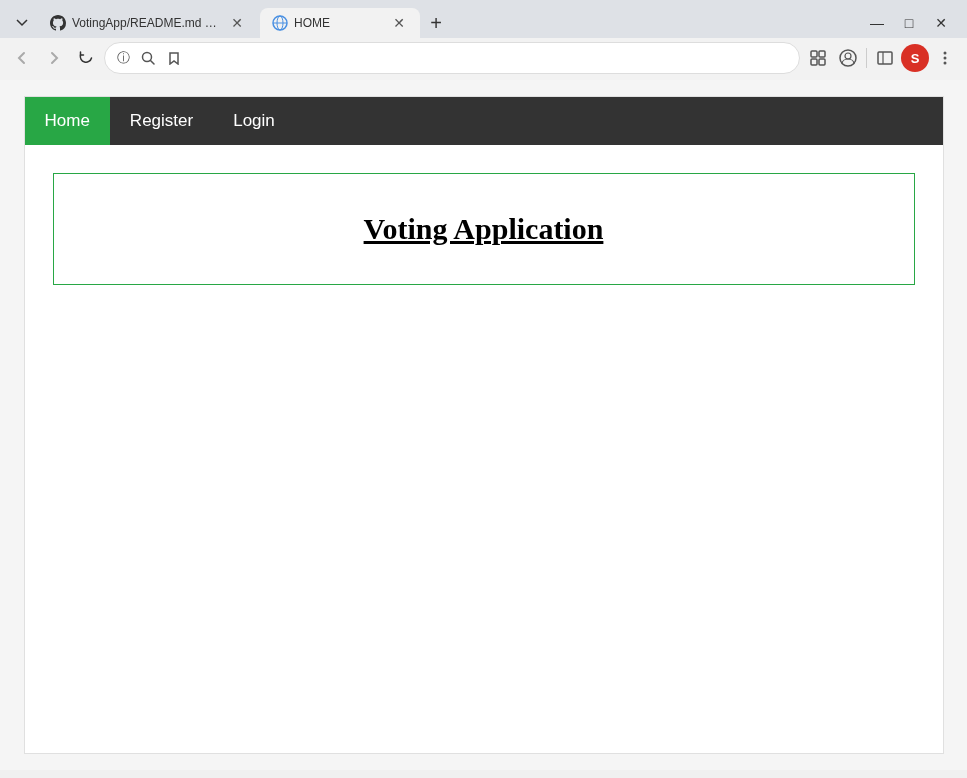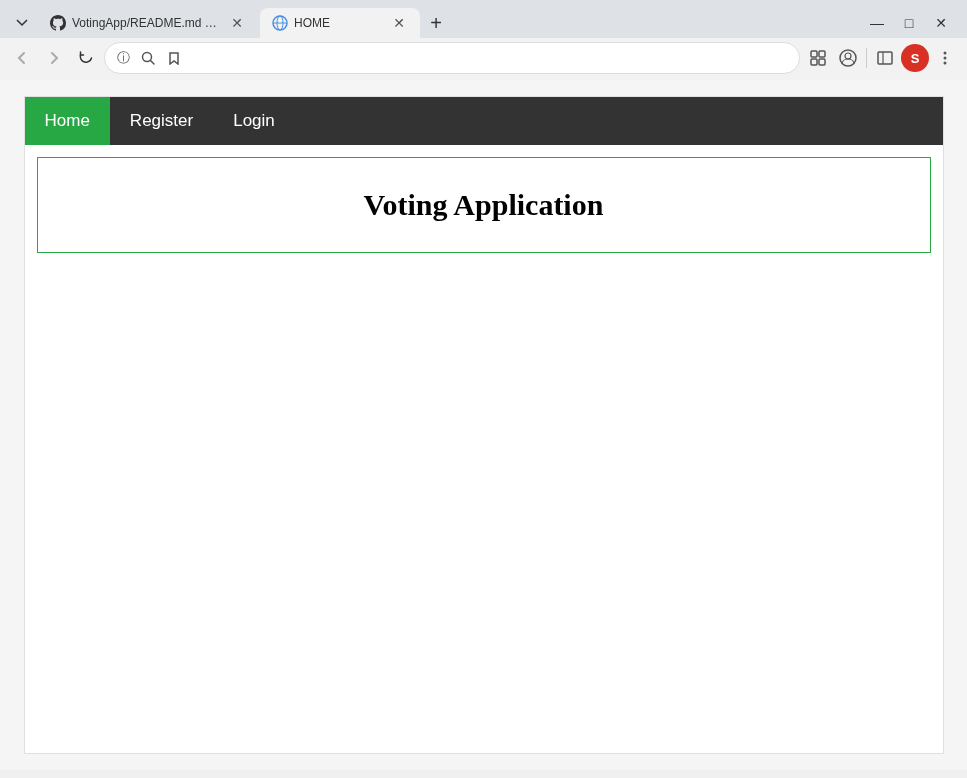--- a/index.html
+++ b/index.html
@@ -268,26 +268,27 @@
       align-items: center;
     }
 
     .nav-item.active {
       background: #28a745;
       color: white;
     }
 
     
     .hero-section {
-      padding: 30px 20px;
+      padding: 38px 20px;
       display: flex;
       justify-content: center;
       align-items: center;
       border: 1px solid #28a745;
-      margin: 12px;
+      margin: 28px;
+      text-decoration: underline;
     }
 
     .hero-title {
       font-size: 30px;
       font-weight: bold;
       text-align: center;
       color: #000;
       font-family: Georgia, serif;
     }
   </style>

